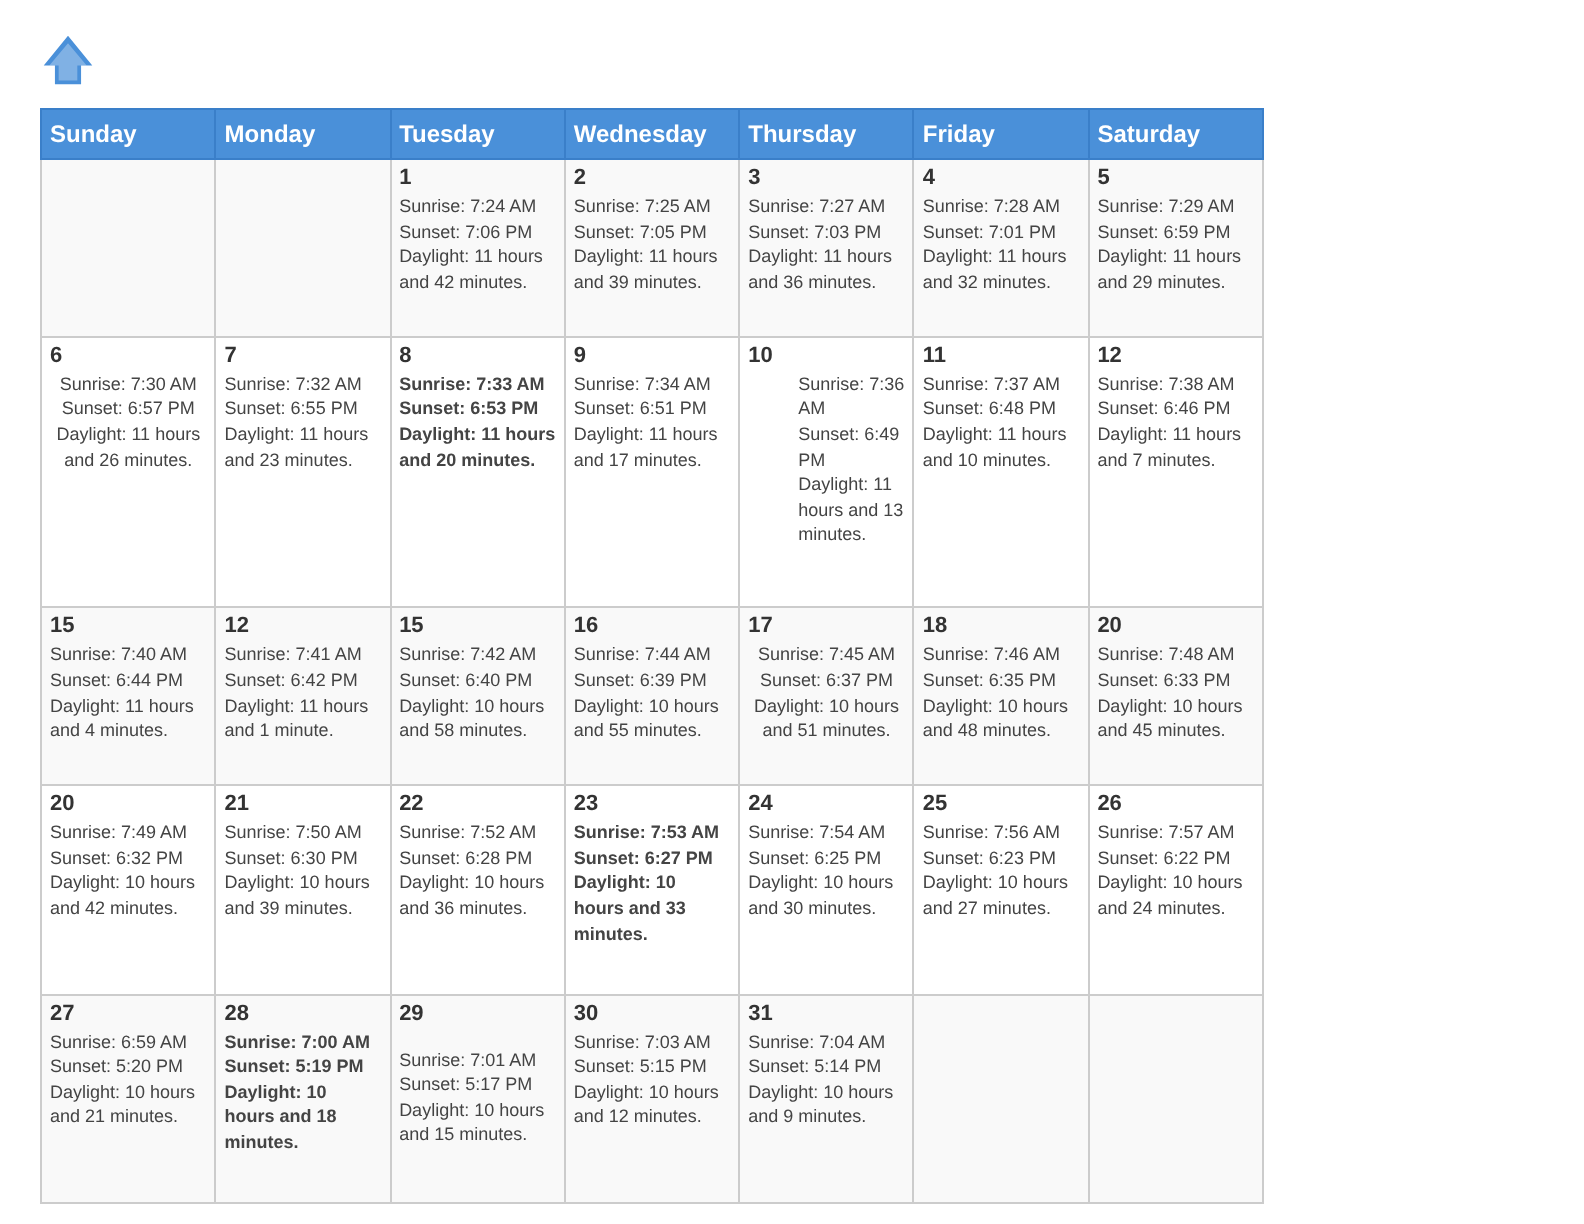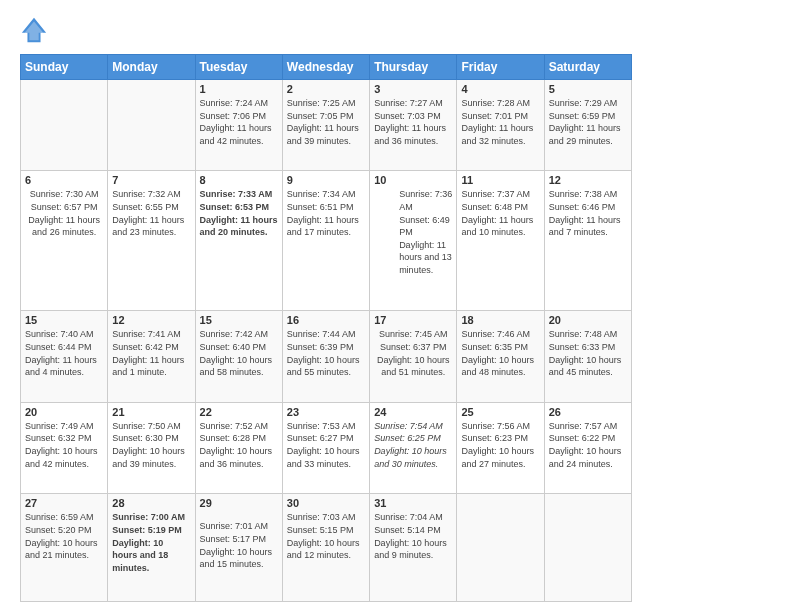--- a/index.html
+++ b/index.html
@@ -269,27 +269,27 @@
 Daylight: 10 hours and 39 minutes.</div>
           </td>
           <td>
             <span class="day-number">22</span>
             <div class="day-info" style="white-space: pre-line;">Sunrise: 7:52 AM
 Sunset: 6:28 PM
 Daylight: 10 hours and 36 minutes.</div>
           </td>
           <td>
             <span class="day-number">23</span>
-            <div class="day-info" style="white-space: pre-line;">Sunrise: 7:53 AM
+            <div class="day-info" style="white-space: pre-line; font-weight: bold;">Sunrise: 7:53 AM
 Sunset: 6:27 PM
 Daylight: 10 hours and 33 minutes.</div>
           </td>
           <td>
             <span class="day-number">24</span>
-            <div class="day-info" style="white-space: pre-line; font-style: italic;">Sunrise: 7:54 AM
+            <div class="day-info" style="white-space: pre-line;">Sunrise: 7:54 AM
 Sunset: 6:25 PM
 Daylight: 10 hours and 30 minutes.</div>
           </td>
           <td>
             <span class="day-number">25</span>
             <div class="day-info" style="white-space: pre-line;">Sunrise: 7:56 AM
 Sunset: 6:23 PM
 Daylight: 10 hours and 27 minutes.</div>
           </td>
           <td>

